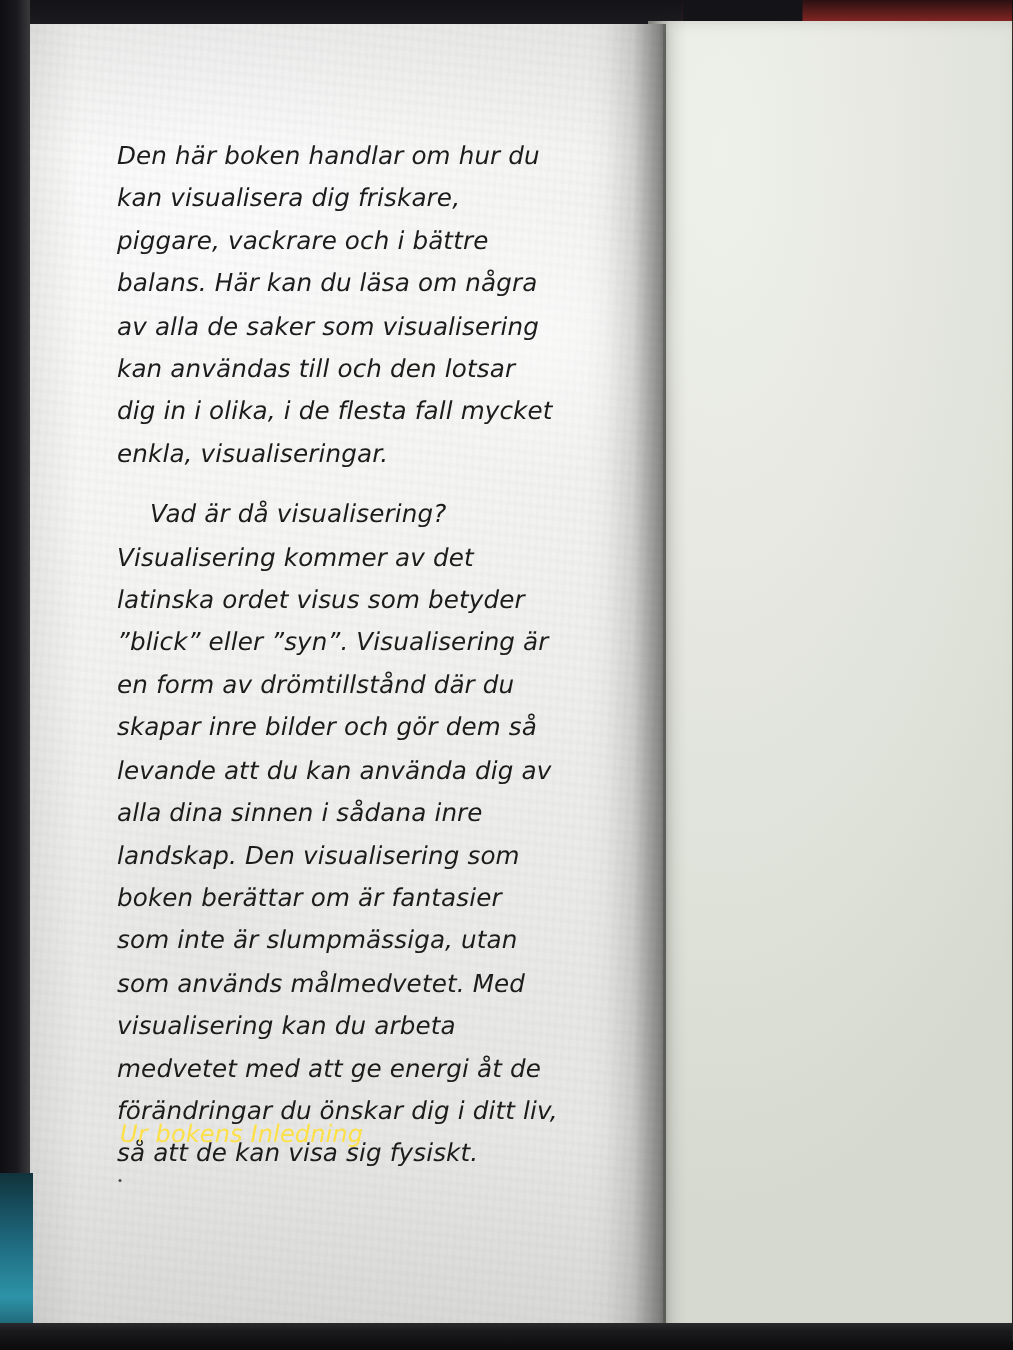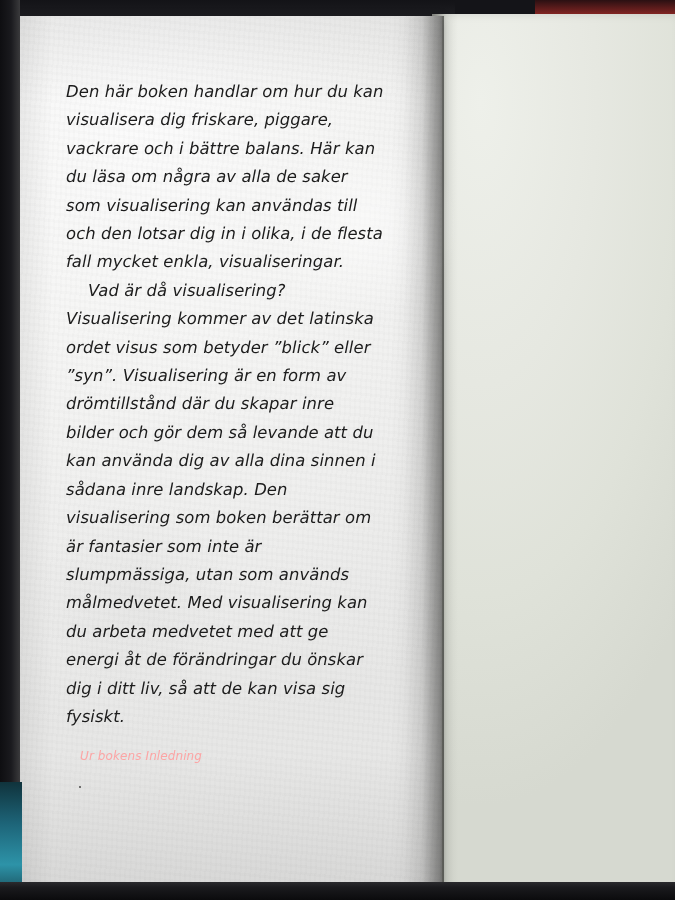--- a/index.html
+++ b/index.html
@@ -114,34 +114,34 @@
     width: 318px;
     color: #1c1c1c;
     font-family: "DejaVu Sans", sans-serif;
     font-size: 16.4px;
     line-height: 28.4px;
     font-style: italic;
     letter-spacing: 0.1px;
     text-rendering: geometricPrecision;
   }
   .para {
-    margin: 0;
+    margin: 12px;
   }
   .para + .para {
     text-indent: 22px;
   }
   .signature {
     position: absolute;
     left: 80px;
     top: 745px;
     width: 300px;
-    color: #fca5a5;
+    color: #fde047;
     font-family: "DejaVu Sans", sans-serif;
     font-style: italic;
-    font-size: 12px;
+    font-size: 16px;
     line-height: 22px;
     letter-spacing: 0.1px;
   }
   .stray-dot {
     position: absolute;
     left: 79px;
     top: 786px;
     width: 2px;
     height: 2px;
     border-radius: 50%;

